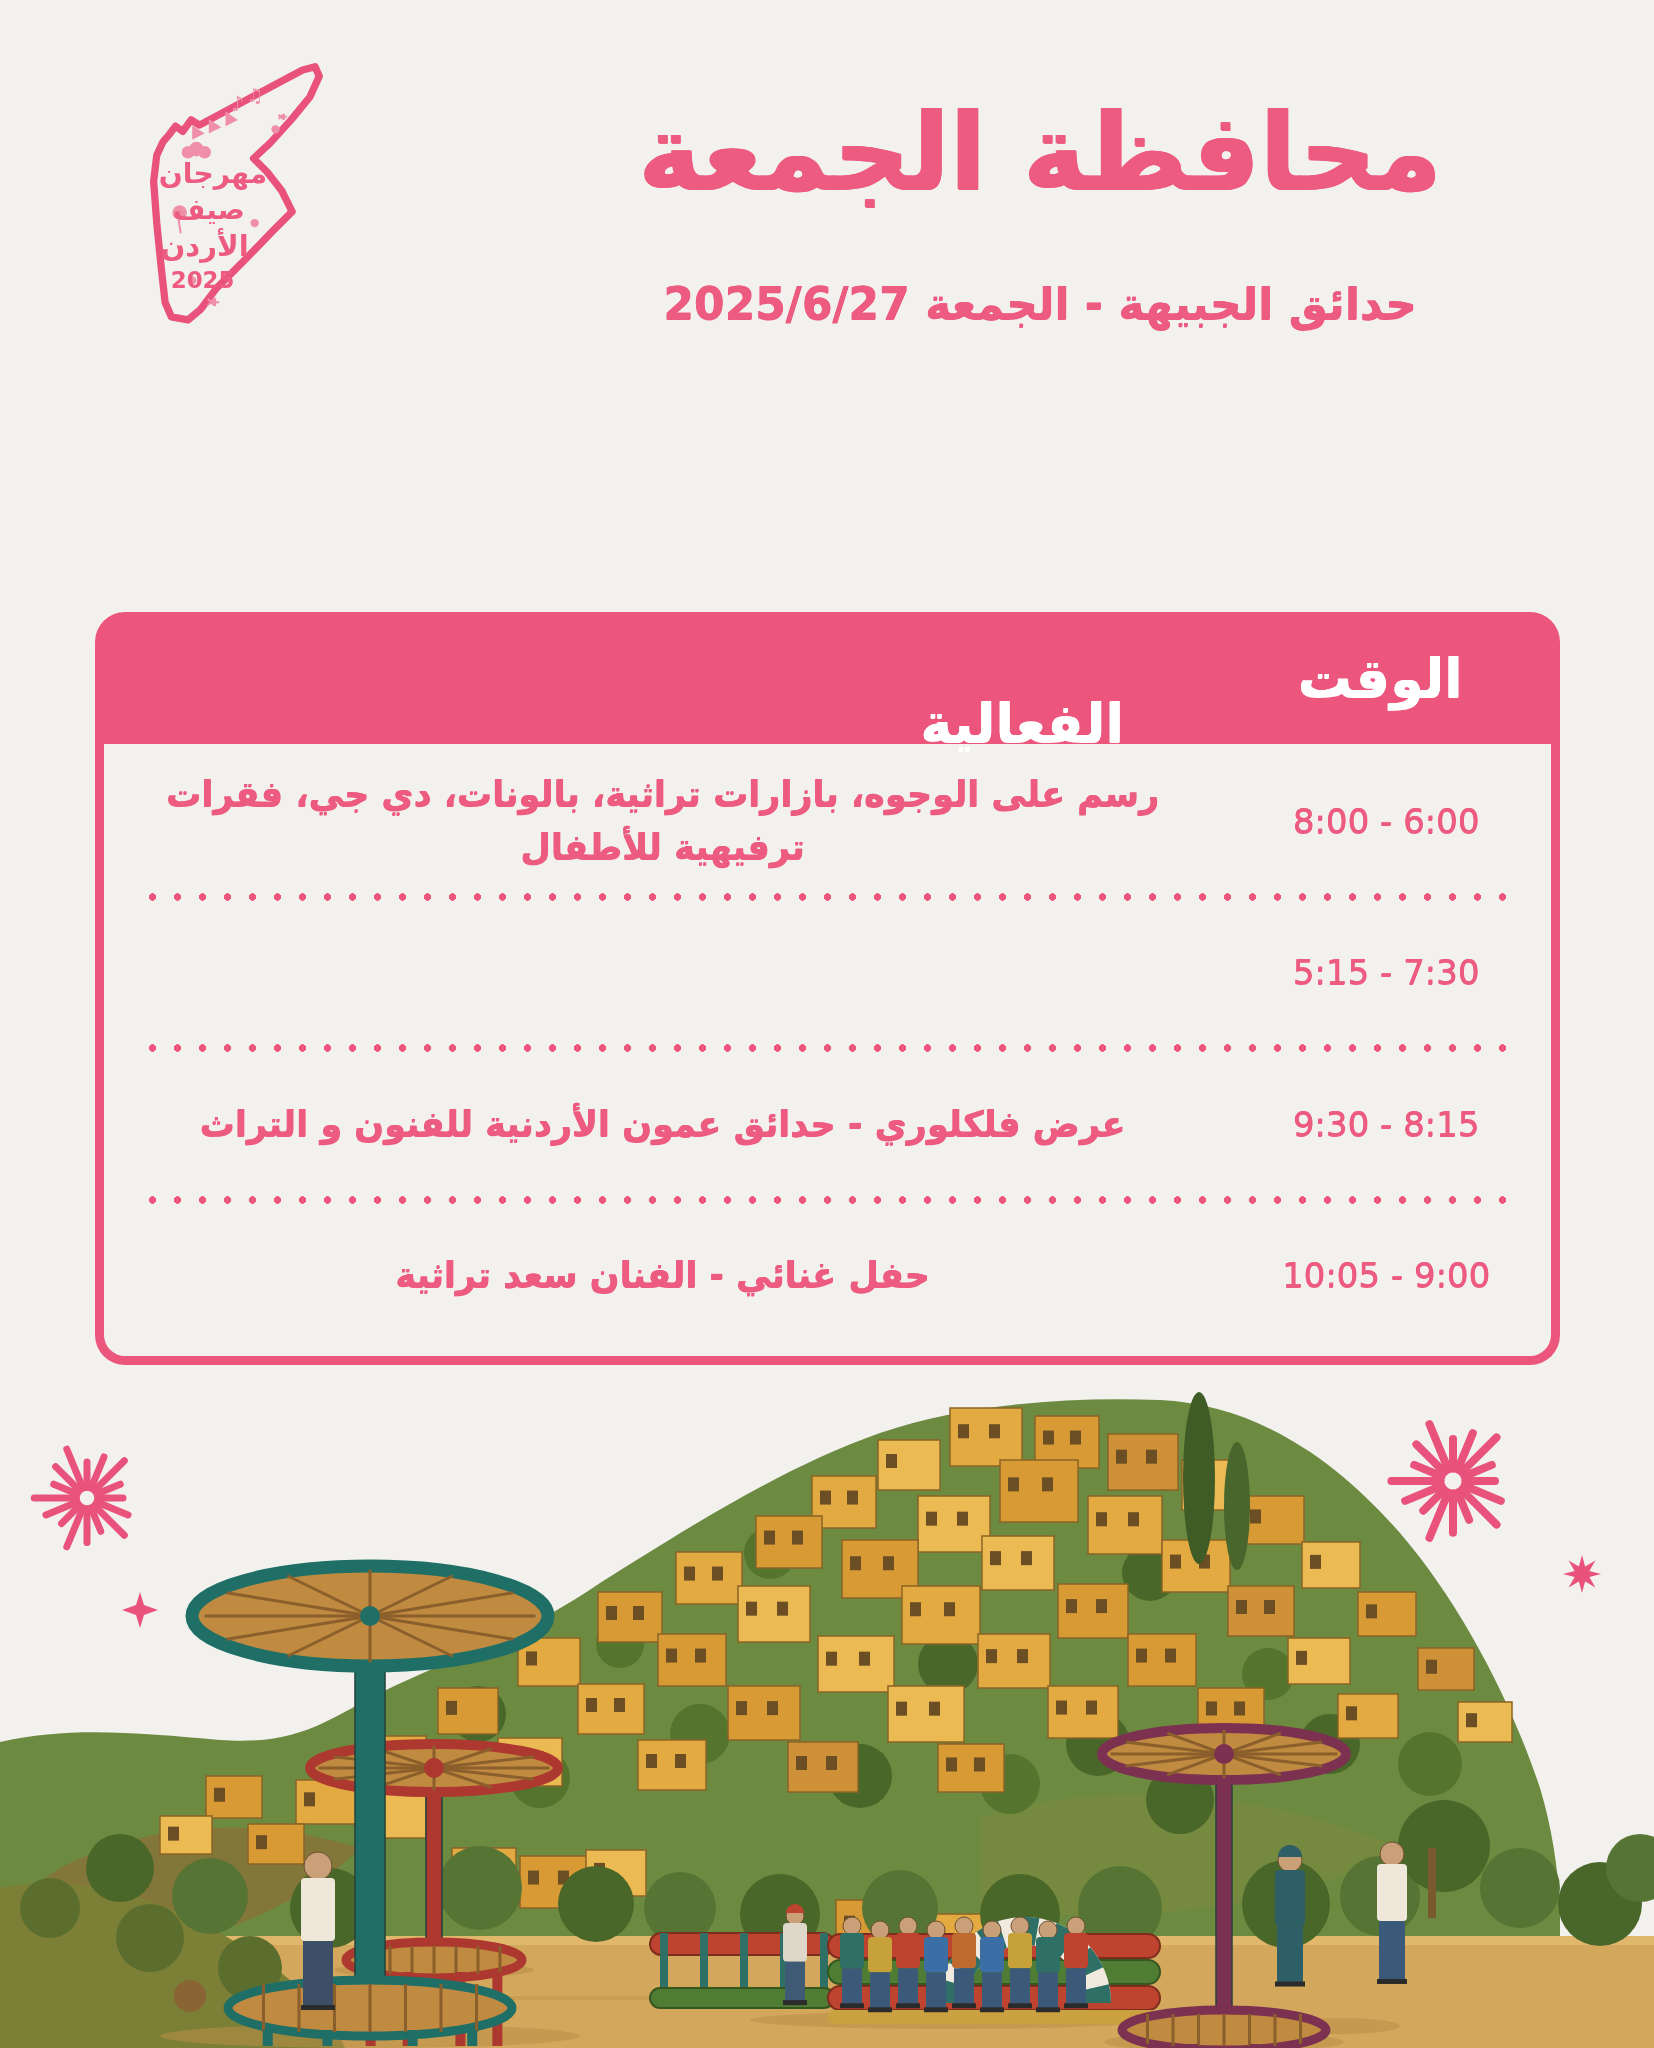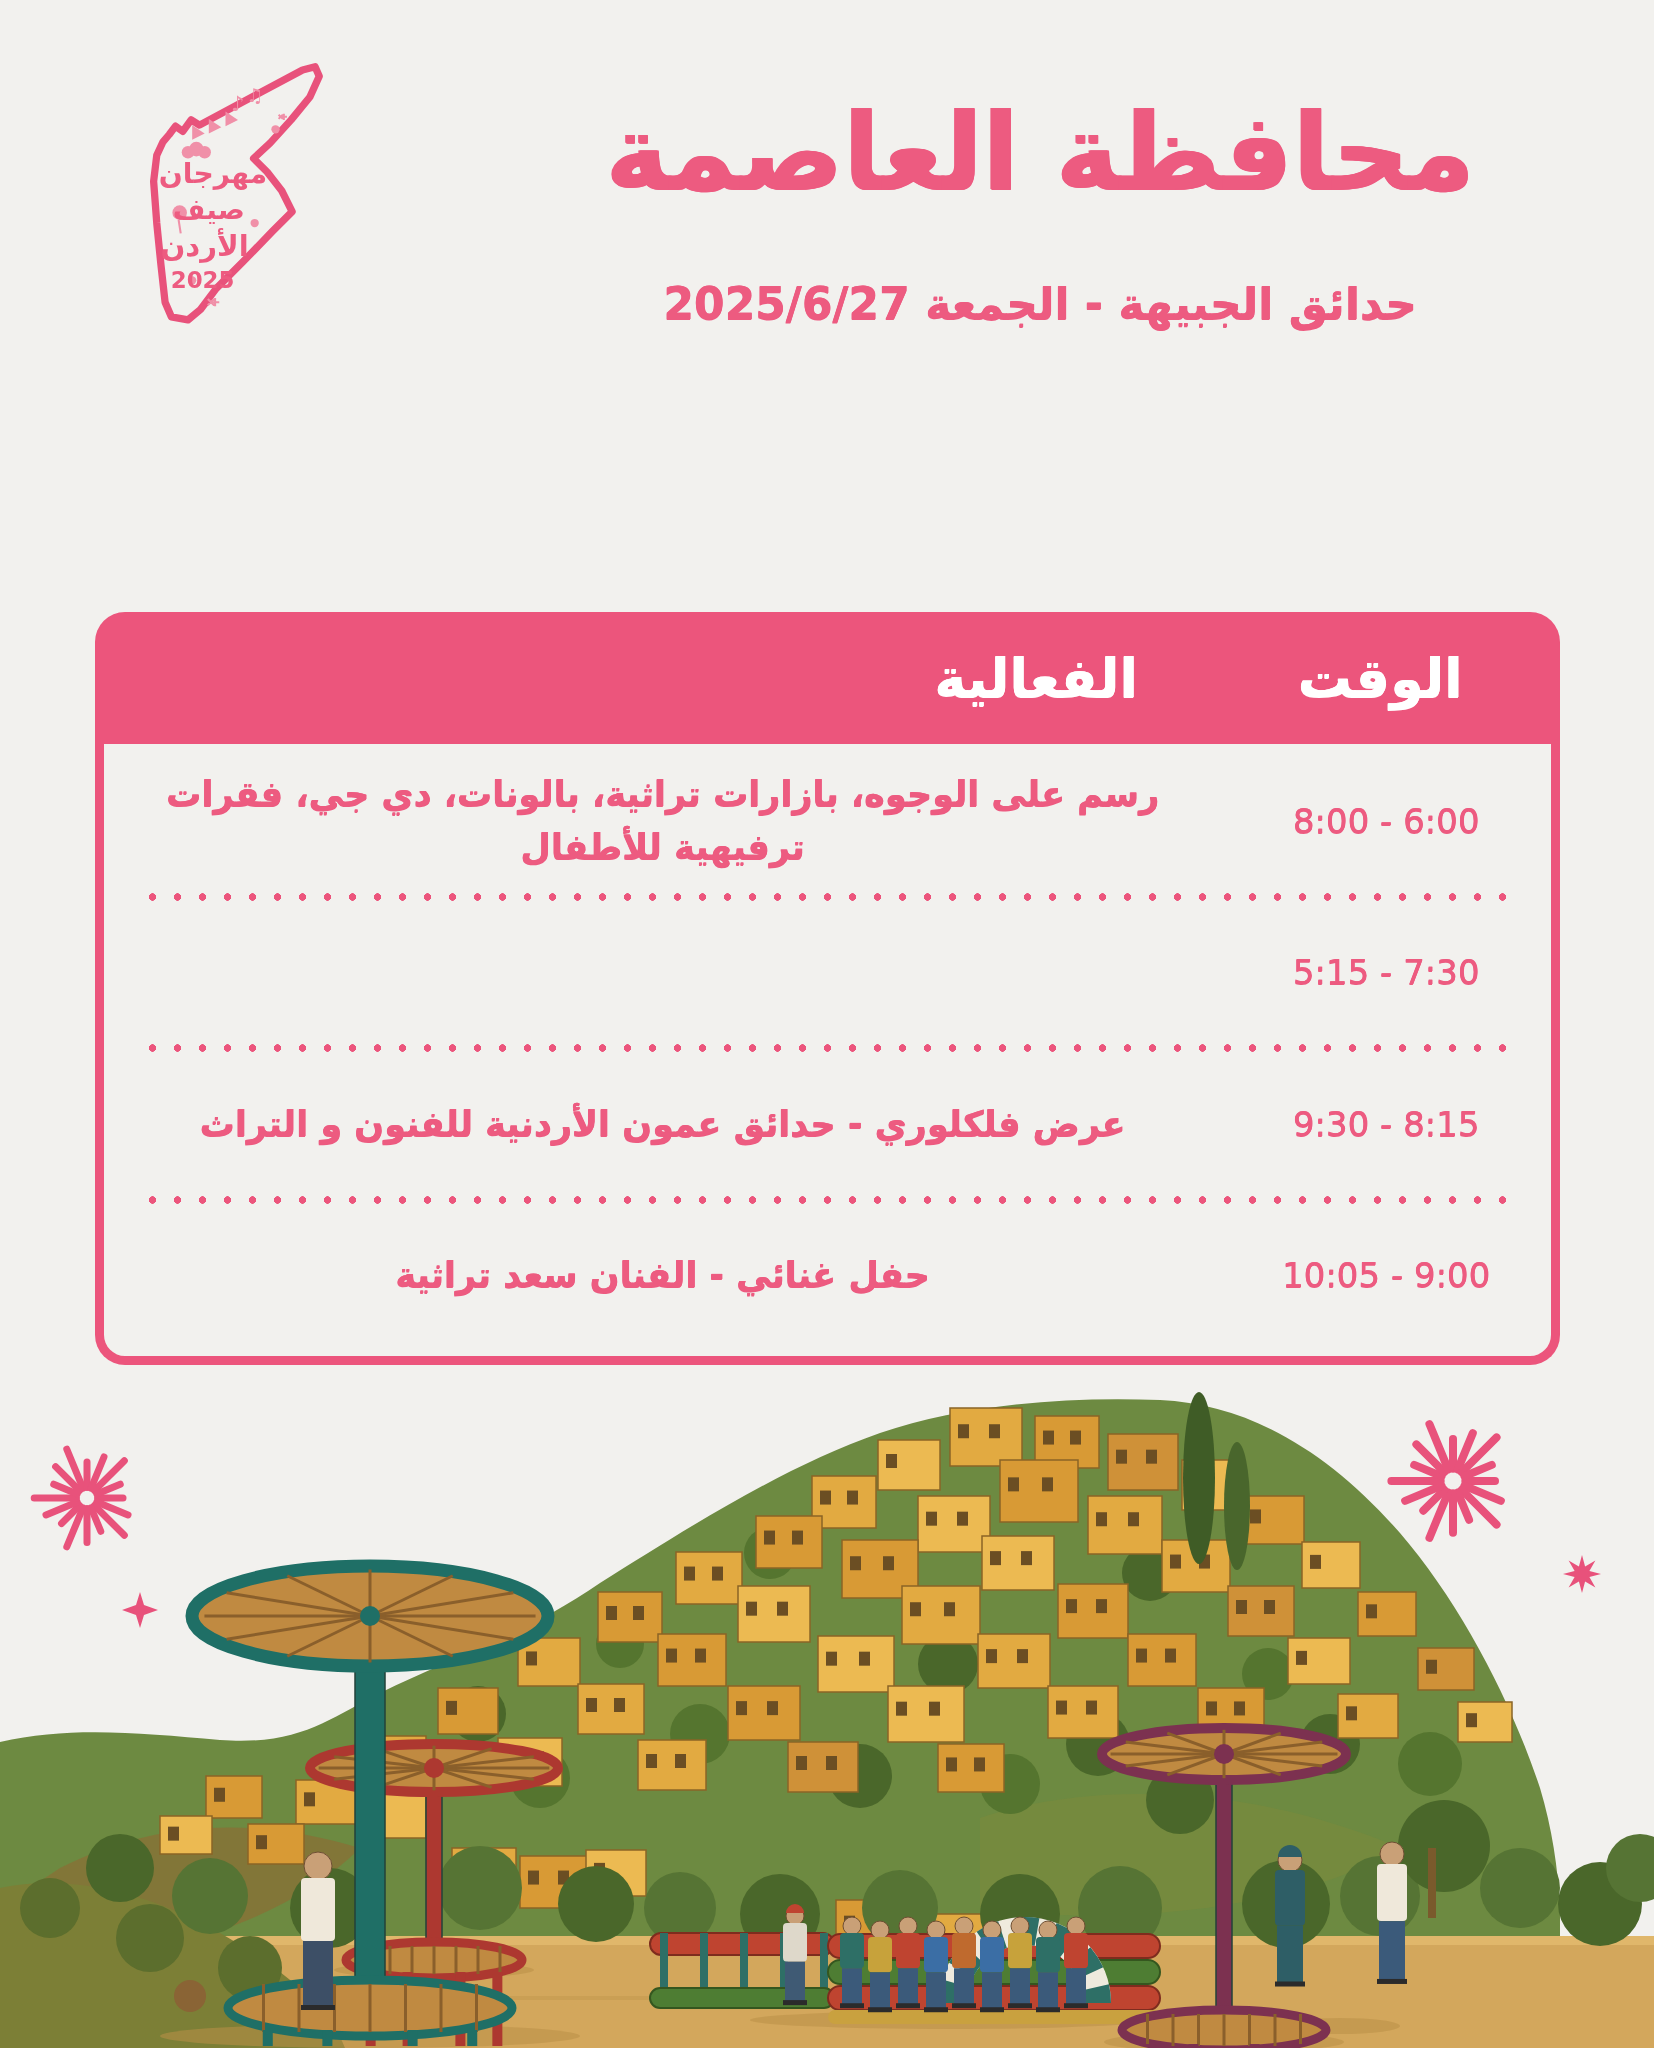--- a/index.html
+++ b/index.html
@@ -19,21 +19,21 @@
   .titleblock{position:absolute;left:500px;top:84px;width:1080px;text-align:center;color:var(--pink2);}
   .title{font-size:106px;font-weight:bold;line-height:1.3;}
   .subtitle{font-size:44px;font-weight:bold;margin-top:56px;letter-spacing:.5px;}
 
   
   .sched{position:absolute;left:95px;top:612px;width:1465px;height:753px;}
   .sched-head{position:relative;height:132px;background:var(--pink);border-radius:30px 30px 0 0;color:#fff;}
   .th{position:absolute;top:0;height:132px;display:flex;align-items:center;justify-content:center;
       font-size:54px;font-weight:bold;}
   .th-time{right:60px;width:240px;}
-  .th-event{right:324px;width:400px;}
+  .th-event{right:338px;width:400px;margin-top:45px;}
   .sched-body{height:621px;border:9px solid var(--pink);border-top:none;border-radius:0 0 30px 30px;
       display:flex;flex-direction:column;padding:6px 0 10px 0;}
   .srow{flex:1;display:flex;align-items:center;color:var(--pink2);}
   .cell-time{width:330px;display:flex;align-items:center;justify-content:center;
       font-size:34px;font-weight:normal;}
   .cell-event{flex:1;display:flex;align-items:center;justify-content:center;text-align:center;
       font-size:35px;font-weight:bold;padding:0 46px;line-height:1.5;}
   .dotsep{height:10px;margin:0 42px;flex:none;
       background:radial-gradient(circle closest-side,var(--pink) 72%,transparent 75%);
       background-size:25px 10px;background-repeat:repeat-x;background-position:center;}
@@ -71,21 +71,21 @@
     </g>
     <g fill="#ed5b80" font-weight="bold" text-anchor="middle" font-family="DejaVu Sans,sans-serif">
       <text x="120" y="122" font-size="27">مهرجان</text>
       <text x="116" y="156" font-size="27">صيف</text>
       <text x="112" y="192" font-size="28">الأردن</text>
       <text x="110" y="222" font-size="22">2025</text>
     </g>
   </svg>
 
   <div class="titleblock">
-    <div class="title fat">محافظة العاصمة</div>
+    <div class="title fat">محافظة الجمعة</div>
     <div class="subtitle fat-lite">حدائق الجبيهة - الجمعة 2025/6/27</div>
   </div>
 
   <div class="sched">
     <div class="sched-head">
       <div class="th th-time fat-lite">الوقت</div>
       <div class="th th-event fat-lite">الفعالية</div>
     </div>
     <div class="sched-body">
 

